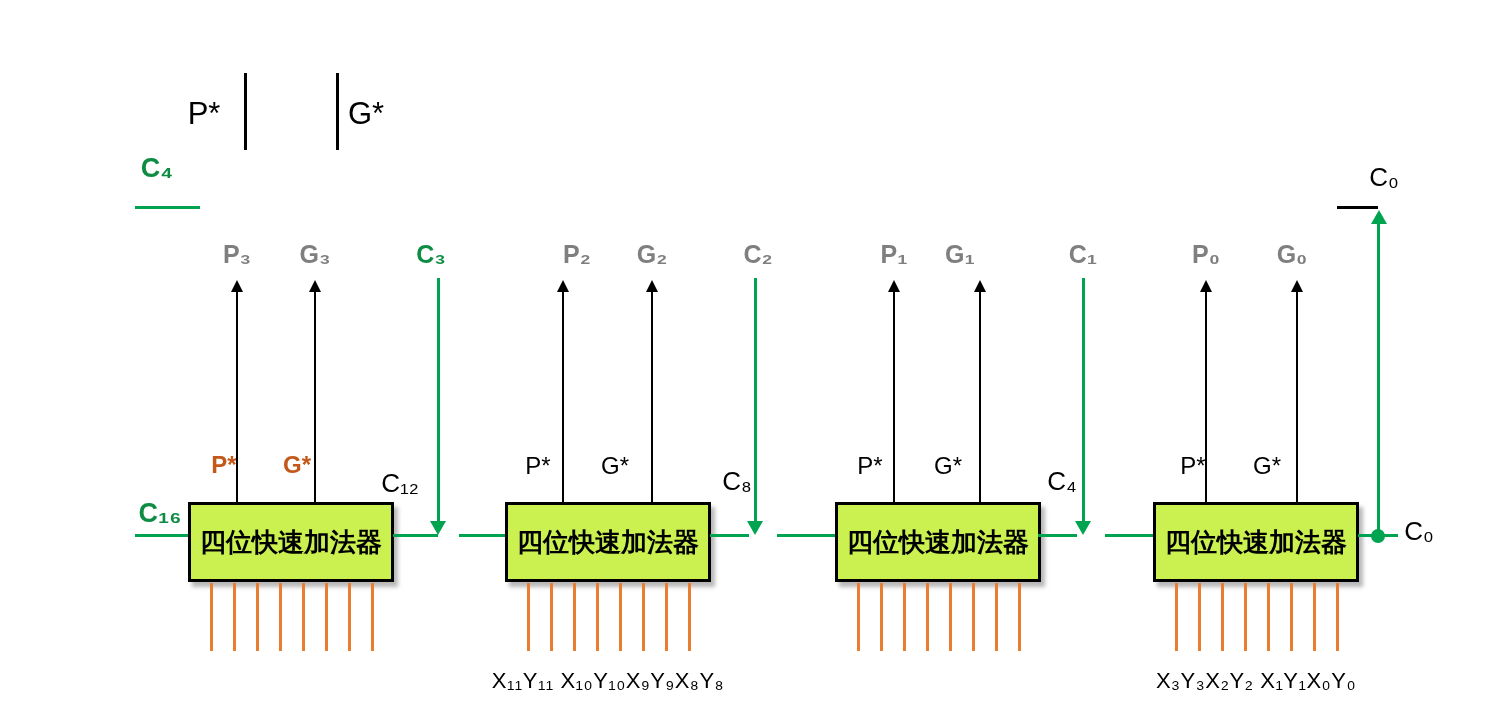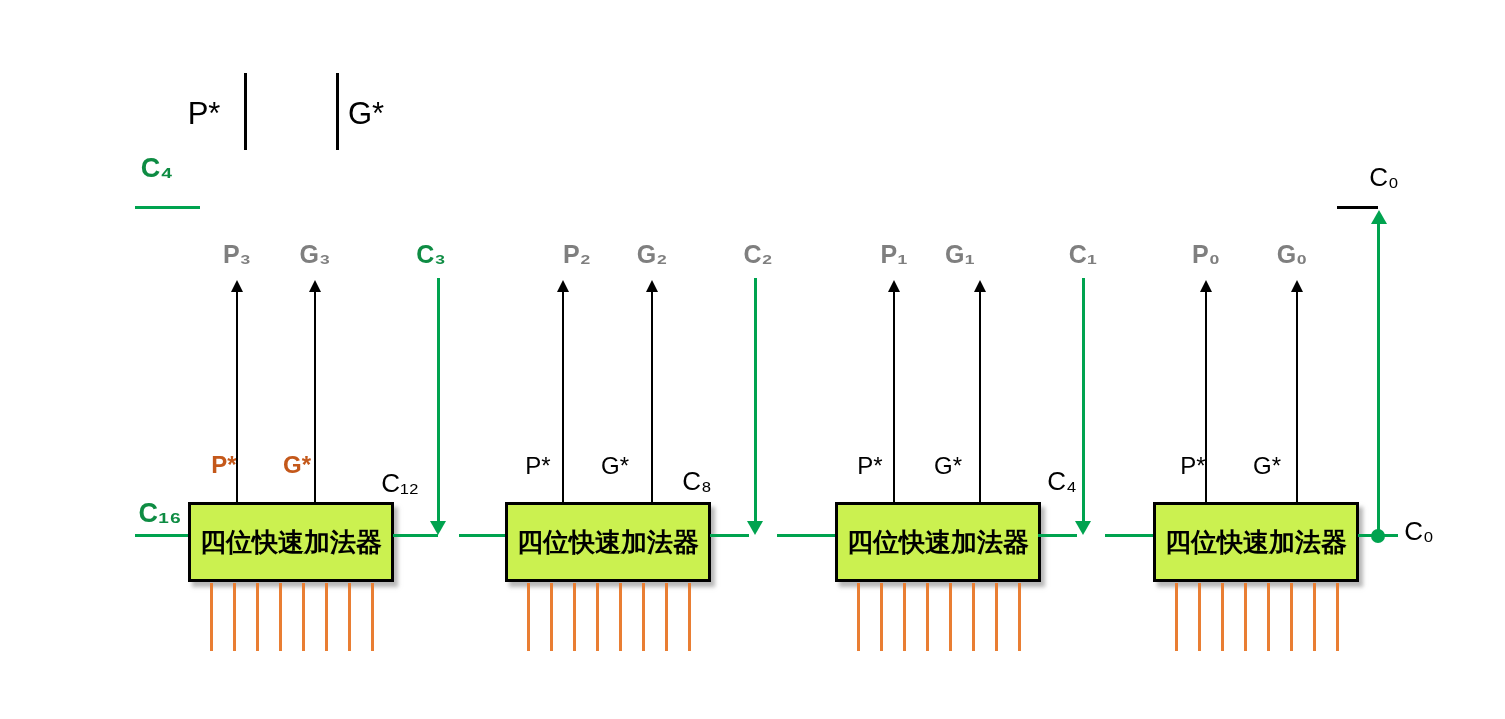--- a/index.html
+++ b/index.html
@@ -70,21 +70,21 @@
 
   <span class="lbl c-big-green" style="left:157px;top:153px">C₄</span>
   <div class="hwire gwire" style="left:135px;top:206px;width:65px;height:3px"></div>
 
   <div class="hwire" style="left:1337px;top:206px;width:41px"></div>
   <span class="lbl c-mid" style="left:1384px;top:162px">C₀</span>
   <div class="garrow-up"></div>
   <div class="dot"></div>
 
   <span class="lbl c-mid" style="left:400px;top:468px">C₁₂</span>
-  <span class="lbl c-mid" style="left:697px;top:466px">C₈</span>
+  <span class="lbl c-mid" style="left:737px;top:466px">C₈</span>
   <span class="lbl c-mid" style="left:1062px;top:466px">C₄</span>
   <span class="lbl c-big-green" style="left:160px;top:498px">C₁₆</span>
   <span class="lbl c-mid" style="left:1419px;top:516px">C₀</span>
 
   <div class="box adder-box" style="left:188px">
       <span>四位快速加法器</span>
     </div>
   <div class="box adder-box" style="left:505px">
       <span>四位快速加法器</span>
     </div>
@@ -97,20 +97,22 @@
 
   <span class="lbl pg-small pg-orange" style="left:224px;top:451px">P*</span>
   <span class="lbl pg-small pg-orange" style="left:297px;top:451px">G*</span>
   <span class="lbl pg-small" style="left:538px;top:452px">P*</span>
   <span class="lbl pg-small" style="left:615px;top:452px">G*</span>
   <span class="lbl pg-small" style="left:870px;top:452px">P*</span>
   <span class="lbl pg-small" style="left:948px;top:452px">G*</span>
   <span class="lbl pg-small" style="left:1193px;top:452px">P*</span>
   <span class="lbl pg-small" style="left:1267px;top:452px">G*</span>
 
+  <span class="lbl inputs-lbl" style="left:608px;top:668px">X₁₁Y₁₁ X₁₀Y₁₀X₉Y₉X₈Y₈</span>
+  <span class="lbl inputs-lbl" style="left:1256px;top:668px">X₃Y₃X₂Y₂ X₁Y₁X₀Y₀</span>
 
 <div class="arrow-up" style="left: 236px;"></div>
     <div class="arrow-up" style="left: 314px;"></div>
     <div class="arrow-up" style="left: 562px;"></div>
     <div class="arrow-up" style="left: 651px;"></div>
     <div class="arrow-up" style="left: 893px;"></div>
     <div class="arrow-up" style="left: 979px;"></div>
     <div class="arrow-up" style="left: 1205px;"></div>
     <div class="arrow-up" style="left: 1296px;"></div>
     <div class="garrow-down" style="left: 436.5px;"></div>

